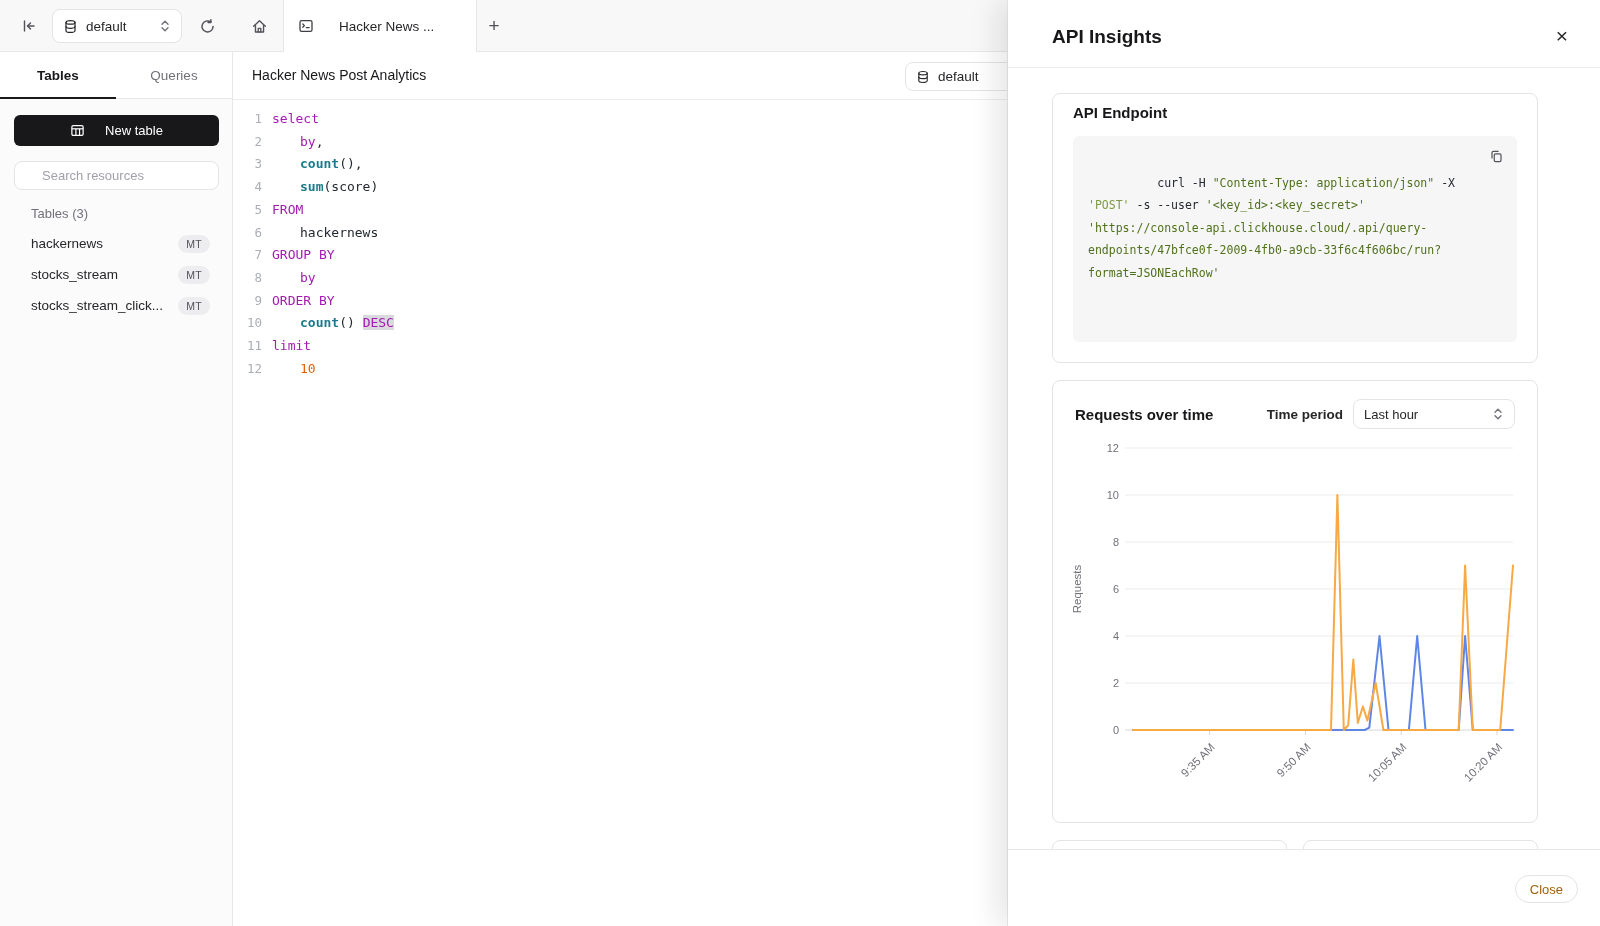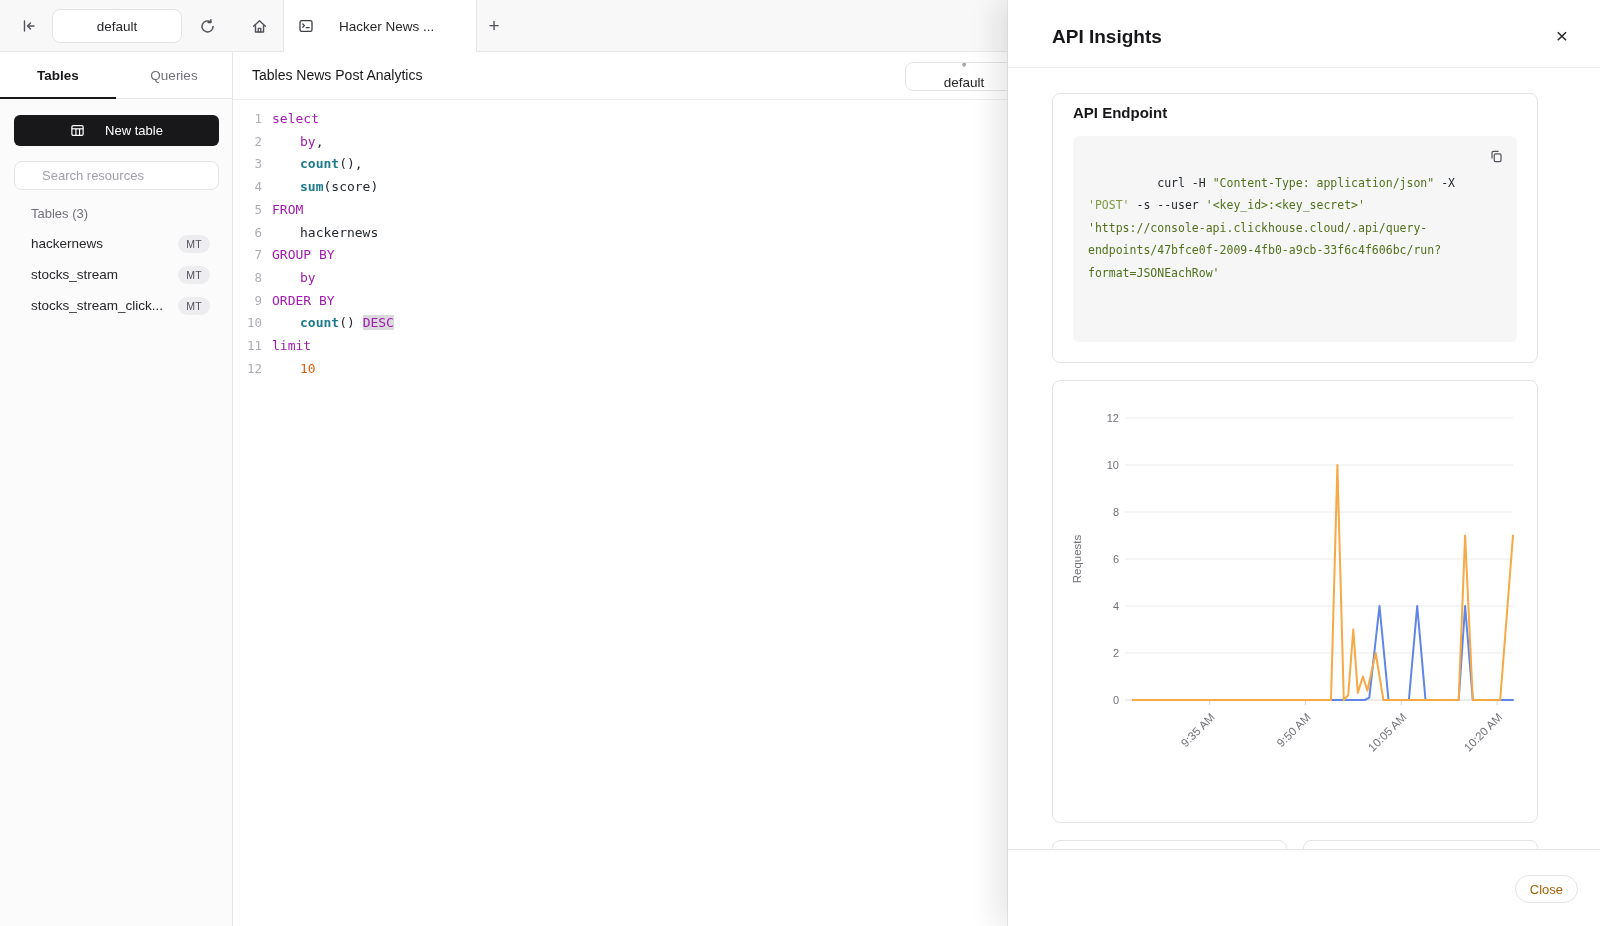--- a/index.html
+++ b/index.html
@@ -8,21 +8,21 @@
   .app { position:relative; width:1600px; height:926px; }
 
   
   .topbar { position:absolute; left:0; top:0; width:1600px; height:52px;
     background:#f8f8f9; border-bottom:1px solid #e7e7ea; }
   .icon-btn { display:flex; align-items:center; justify-content:center;
     width:30px; height:30px; border-radius:6px; color:#52525b; cursor:pointer; }
   .collapse-btn { position:absolute; left:14px; top:11px; }
   .db-pill { position:absolute; left:52px; top:9px; width:130px; height:34px;
     background:#fff; border:1px solid #e4e4e7; border-radius:8px;
-    display:flex; align-items:center; padding:0 10px; gap:8px; cursor:pointer;flex-direction:column; }
+    display:flex; align-items:center; padding:0 10px; gap:8px; cursor:pointer; }
   .db-pill .lbl { font-size:13.5px; color:#27272a; flex:1; }
   .refresh-btn { position:absolute; left:192px; top:11px; font-size:17px; }
 
   
   .sidebar { position:absolute; left:0; top:52px; width:233px; height:874px;
     background:#fbfbfc; border-right:1px solid #e7e7ea; }
   .side-tabs { position:relative; height:47px; background:#fff;
     border-bottom:1px solid #e7e7ea; display:flex; }
   .side-tab { width:116px; display:flex; align-items:center; justify-content:center;
     font-size:13.5px; color:#71717a; cursor:pointer; position:relative; }
@@ -210,21 +210,21 @@
         <rect x="2" y="2.6" width="12" height="10.8" rx="1.6"></rect>
         <path d="M4.8 6l1.6 1.6L4.8 9.2"></path>
           <path d="M8.2 9.6h3"></path>
       </svg>
       <span class="t-label">Hacker News ...</span>
     </div>
 
     <div class="icon-btn add-tab-btn">+</div>
 
     <div class="toolbar">
-      <div class="doc-title">Tables News Post Analytics</div>
+      <div class="doc-title">Hacker News Post Analytics</div>
       <div class="db-pill">
         <svg class="ic" width="14" height="14" viewBox="0 0 16 16" fill="none" stroke="#27272a" stroke-width="1.3" stroke-linecap="round">
           <ellipse cx="8" cy="3.6" rx="4.8" ry="1.9"></ellipse>
           <path d="M3.2 3.6v8.8c0 1.05 2.15 1.9 4.8 1.9s4.8-.85 4.8-1.9V3.6"></path>
           <path d="M3.2 8c0 1.05 2.15 1.9 4.8 1.9S12.8 9.05 12.8 8"></path>
         </svg>
         <span class="lbl">default</span>
       </div>
     </div>
 
@@ -297,20 +297,31 @@
           <div class="copy-btn">
             <svg class="ic" width="15" height="15" viewBox="0 0 16 16" fill="none" stroke="#52525b" stroke-width="1.3" stroke-linejoin="round">
               <rect x="5.6" y="5.2" width="7.2" height="8.2" rx="1.4"></rect>
               <path d="M3.2 10.2V4.1c0-.9.7-1.6 1.6-1.6h5.4"></path>
             </svg>
           </div>
         </div>
       </div>
 
       <div class="card requests-card">
+        <div class="req-head">
+          <div class="card-title">Requests over time</div>
+          <span class="tp-label">Time period</span>
+          <div class="tp-select">
+            <span class="lbl">Last hour</span>
+            <svg class="ic" width="12" height="14" viewBox="0 0 12 14" fill="none" stroke="#71717a" stroke-width="1.4" stroke-linecap="round" stroke-linejoin="round">
+              <path d="M3 5.2 6 2.2l3 3"></path>
+                <path d="M3 8.8l3 3 3-3"></path>
+            </svg>
+          </div>
+        </div>
         <div class="chart-wrap">
           <svg id="chart-svg" width="478" height="376" viewBox="0 0 478 376">
               <line x1="58" y1="295" x2="446" y2="295" stroke="#d8d8dc" stroke-width="1"></line>
               <text x="52" y="299" text-anchor="end" font-size="11" fill="#71717a" font-family="Liberation Sans, sans-serif">0</text>
               <line x1="58" y1="248" x2="446" y2="248" stroke="#ebebee" stroke-width="1"></line>
               <text x="52" y="252" text-anchor="end" font-size="11" fill="#71717a" font-family="Liberation Sans, sans-serif">2</text>
               <line x1="58" y1="201" x2="446" y2="201" stroke="#ebebee" stroke-width="1"></line>
               <text x="52" y="205" text-anchor="end" font-size="11" fill="#71717a" font-family="Liberation Sans, sans-serif">4</text>
               <line x1="58" y1="154" x2="446" y2="154" stroke="#ebebee" stroke-width="1"></line>
               <text x="52" y="158" text-anchor="end" font-size="11" fill="#71717a" font-family="Liberation Sans, sans-serif">6</text>

